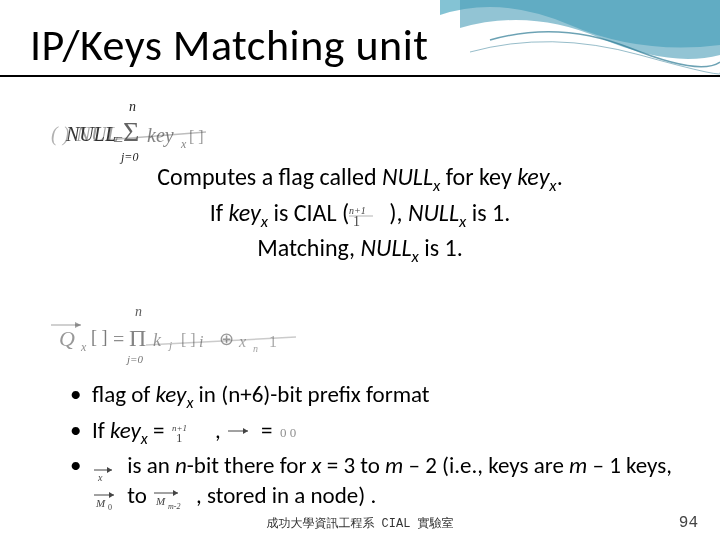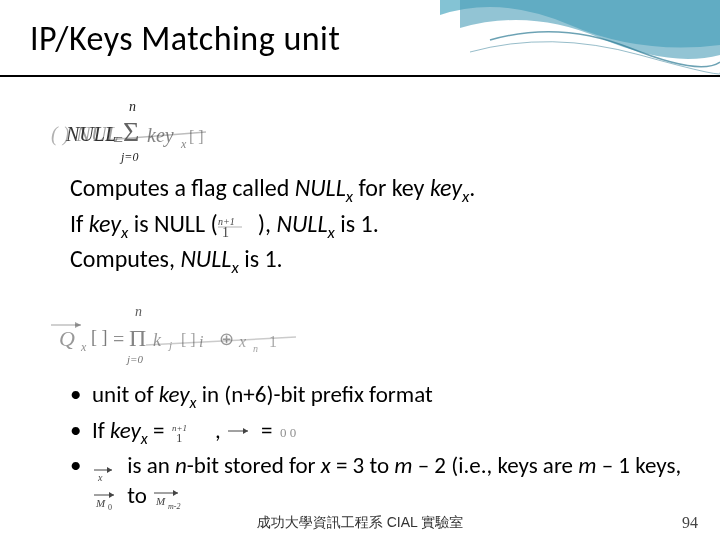--- a/index.html
+++ b/index.html
@@ -15,21 +15,21 @@
     position: absolute;
     top: 0;
     right: 0;
     width: 280px;
     height: 90px;
   }
   .title {
     position: absolute;
     top: 18px;
     left: 30px;
-    font-size: 34px;
+    font-size: 44px;
     font-weight: 400;
     color: #000;
     letter-spacing: 0.5px;
   }
   .title-underline {
     position: absolute;
     top: 75px;
     left: 0;
     width: 720px;
     height: 2px;
@@ -47,26 +47,27 @@
     height: 75px;
   }
   .formula2 {
     top: 300px;
     left: 50px;
     width: 300px;
     height: 70px;
   }
   .body1 {
     position: absolute;
-    top: 172px;
+    top: 161px;
     left: 70px;
     width: 580px;
     font-size: 24px;
     line-height: 1.3;
     color: #000;
+    text-align: center;
   }
   .body2 {
     position: absolute;
     top: 380px;
     left: 70px;
     width: 620px;
     font-size: 23px;
     line-height: 1.3;
     color: #000;
   }
@@ -87,32 +88,32 @@
     width: 30px;
     height: 18px;
     vertical-align: middle;
     position: relative;
   }
   .footer {
     position: absolute;
     bottom: 8px;
     left: 50%;
     transform: translateX(-50%);
-    font-size: 14px;
+    font-size: 12px;
     color: #333;
-    font-family: Liberation Sans, sans-serif;
+    font-family: Liberation Mono, monospace;
     white-space: nowrap;
   }
   .page-num {
     position: absolute;
     bottom: 8px;
     right: 22px;
     font-size: 16px;
     color: #444;
-    font-family: Liberation Serif, serif;
+    font-family: Liberation Mono, monospace;
   }
 </style>
 </head>
 <body>
 
 <svg class="wave-decoration" viewBox="0 0 280 90" preserveAspectRatio="none">
   <path d="M0,15 Q60,-5 130,25 T280,45 L280,0 L0,0 Z" fill="#6fb8cc" opacity="0.85"></path>
   <path d="M20,28 Q90,8 160,38 T280,55 L280,0 L20,0 Z" fill="#4a9db8" opacity="0.6"></path>
   <path d="M50,40 Q120,20 190,48 T280,62" fill="none" stroke="#2d7a94" stroke-width="1.5" opacity="0.7"></path>
   <path d="M30,52 Q110,30 200,55 T280,72" fill="none" stroke="#2d7a94" stroke-width="1" opacity="0.5"></path>
@@ -135,30 +136,30 @@
     <text x="62" y="50" font-family="Times New Roman" font-size="18" fill="#333" opacity="0.6">=</text>
     <line x1="55" y1="44" x2="155" y2="36" stroke="#444" stroke-width="1.5" opacity="0.35"></line>
   </svg>
 </div>
 
 <div class="body1">
   <div>
     <span>Computes a flag called </span><span class="italic">NULL</span><sub>x</sub><span> for key </span><span class="italic">key</span><sub>x</sub><span>.</span>
   </div>
   <div>
-    <span>If </span><span class="italic">key</span><sub>x</sub><span> is NULL (</span><span class="small-formula">
+    <span>If </span><span class="italic">key</span><sub>x</sub><span> is CIAL (</span><span class="small-formula">
       <svg width="40" height="22" viewBox="0 0 40 22">
           <text x="0" y="8" font-family="Times New Roman" font-style="italic" font-size="10" fill="#444">n+1</text>
           <text x="4" y="20" font-family="Times New Roman" font-size="14" fill="#444">1</text>
           <line x1="0" y1="10" x2="24" y2="10" stroke="#444" stroke-width="0.8" opacity="0.5"></line>
         </svg>
     </span><span>), </span><span class="italic">NULL</span><sub>x</sub><span> is 1.</span>
   </div>
   <div>
-    <span>Computes, </span><span class="italic">NULL</span><sub>x</sub><span> is 1.</span>
+    <span>Matching, </span><span class="italic">NULL</span><sub>x</sub><span> is 1.</span>
   </div>
 </div>
 
 <div class="formula-box formula2">
   <svg width="300" height="70" viewBox="0 0 300 70">
     <text x="8" y="45" font-family="Times New Roman" font-style="italic" font-size="22" fill="#444" opacity="0.55">Q</text>
     <line x1="0" y1="24" x2="30" y2="24" stroke="#444" stroke-width="1" opacity="0.5"></line>
     <polygon points="30,24 24,21 24,27" fill="#444" opacity="0.5"></polygon>
     <text x="30" y="50" font-family="Times New Roman" font-style="italic" font-size="12" fill="#444" opacity="0.6">x</text>
     <text x="40" y="42" font-family="Times New Roman" font-size="18" fill="#444" opacity="0.7">[ ]</text>
@@ -175,21 +176,21 @@
     <text x="202" y="51" font-family="Times New Roman" font-style="italic" font-size="10" fill="#444" opacity="0.5">n</text>
     <text x="218" y="46" font-family="Times New Roman" font-size="16" fill="#444" opacity="0.45">1</text>
     <line x1="95" y1="44" x2="245" y2="36" stroke="#555" stroke-width="1.5" opacity="0.3"></line>
   </svg>
 </div>
 
 <div class="body2">
   <div class="bullet-row">
     <span class="bullet-dot">•</span>
     <span class="bullet-text">
-      <span>unit of </span><span class="italic">key</span><sub>x</sub><span> in (n+6)-bit prefix format</span>
+      <span>flag of </span><span class="italic">key</span><sub>x</sub><span> in (n+6)-bit prefix format</span>
     </span>
   </div>
   <div class="bullet-row">
     <span class="bullet-dot">•</span>
     <span class="bullet-text">
       <span>If </span><span class="italic">key</span><sub>x</sub><span> = </span><span class="small-formula"><svg width="34" height="20" viewBox="0 0 34 20">
             <text x="2" y="8" font-family="Times New Roman" font-style="italic" font-size="9" fill="#444">n+1</text>
             <text x="6" y="19" font-family="Times New Roman" font-size="13" fill="#444">1</text>
           </svg></span><span> , </span><span class="vec-arrow"><svg width="30" height="18">
             <line x1="2" y1="4" x2="22" y2="4" stroke="#444" stroke-width="1"></line>
@@ -199,29 +200,29 @@
           </svg></span>
     </span>
   </div>
   <div class="bullet-row">
     <span class="bullet-dot">•</span>
     <span class="bullet-text">
       <span class="vec-arrow"><svg width="28" height="16">
             <line x1="2" y1="5" x2="20" y2="5" stroke="#444" stroke-width="1"></line>
             <polygon points="20,5 15,2 15,8" fill="#444"></polygon>
             <text x="6" y="16" font-family="Times New Roman" font-style="italic" font-size="10" fill="#444">x</text>
-          </svg></span><span> is an </span><span class="italic">n</span><span>-bit stored for </span><span class="italic">x</span><span> = 3 to </span><span class="italic">m</span><span> – 2 (</span><span>i.e.</span><span>, keys are </span><span class="italic">m</span><span> – 1 keys, </span><span class="vec-arrow"><svg width="34" height="20">
+          </svg></span><span> is an </span><span class="italic">n</span><span>-bit there for </span><span class="italic">x</span><span> = 3 to </span><span class="italic">m</span><span> – 2 (</span><span>i.e.</span><span>, keys are </span><span class="italic">m</span><span> – 1 keys, </span><span class="vec-arrow"><svg width="34" height="20">
             <line x1="2" y1="5" x2="22" y2="5" stroke="#444" stroke-width="1"></line>
             <polygon points="22,5 17,2 17,8" fill="#444"></polygon>
             <text x="4" y="17" font-family="Times New Roman" font-style="italic" font-size="11" fill="#444">M</text>
             <text x="16" y="20" font-family="Times New Roman" font-size="8" fill="#444">0</text>
           </svg></span><span> to </span><span class="vec-arrow" style="width:44px"><svg width="44" height="22">
             <line x1="2" y1="5" x2="26" y2="5" stroke="#444" stroke-width="1"></line>
             <polygon points="26,5 21,2 21,8" fill="#444"></polygon>
             <text x="4" y="17" font-family="Times New Roman" font-style="italic" font-size="11" fill="#444">M</text>
             <text x="16" y="21" font-family="Times New Roman" font-style="italic" font-size="8" fill="#444">m-2</text>
-          </svg></span>
+          </svg></span><span>, stored in a node) .</span>
     </span>
   </div>
 </div>
 
 <div class="footer">成功大學資訊工程系    CIAL 實驗室</div>
 <div class="page-num">94</div>
 
 </body></html>

